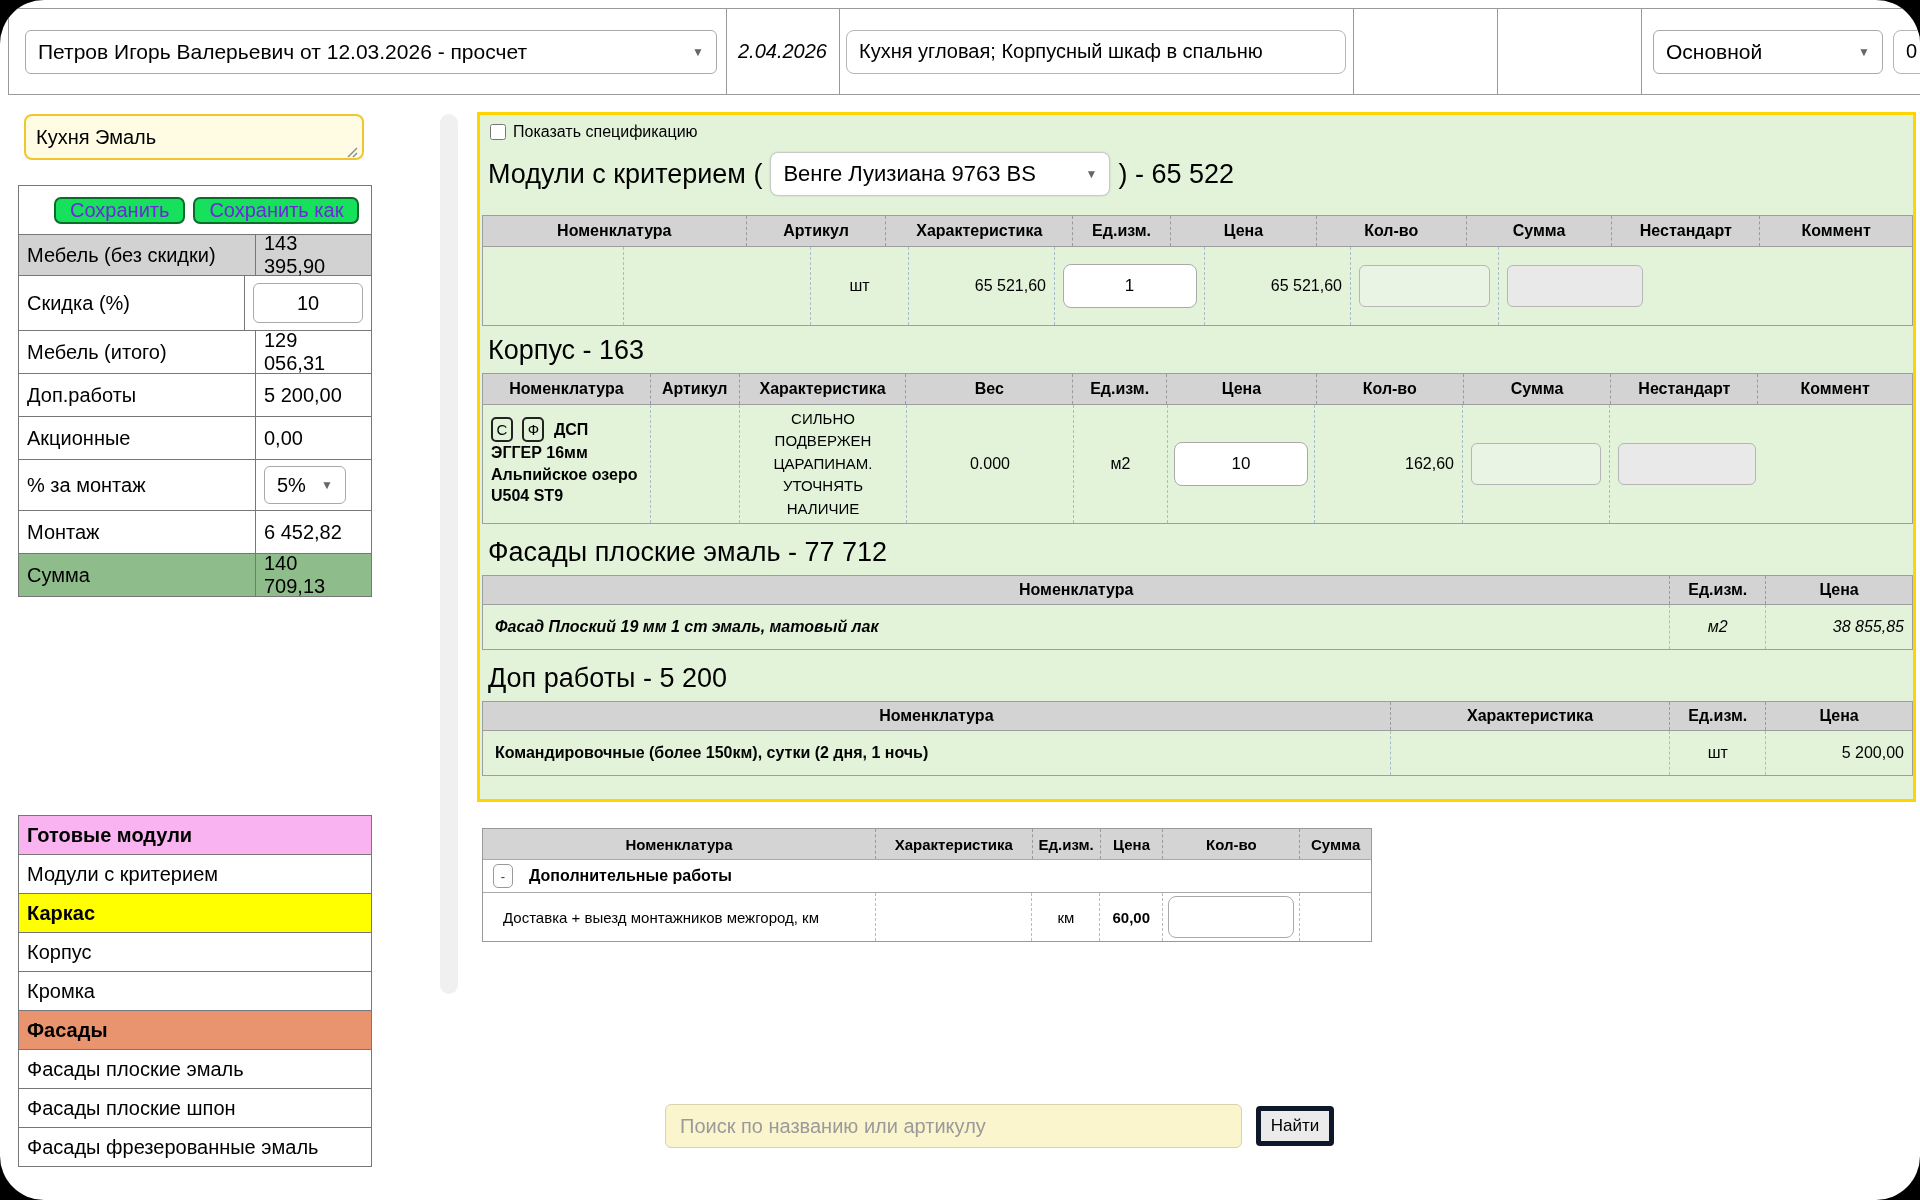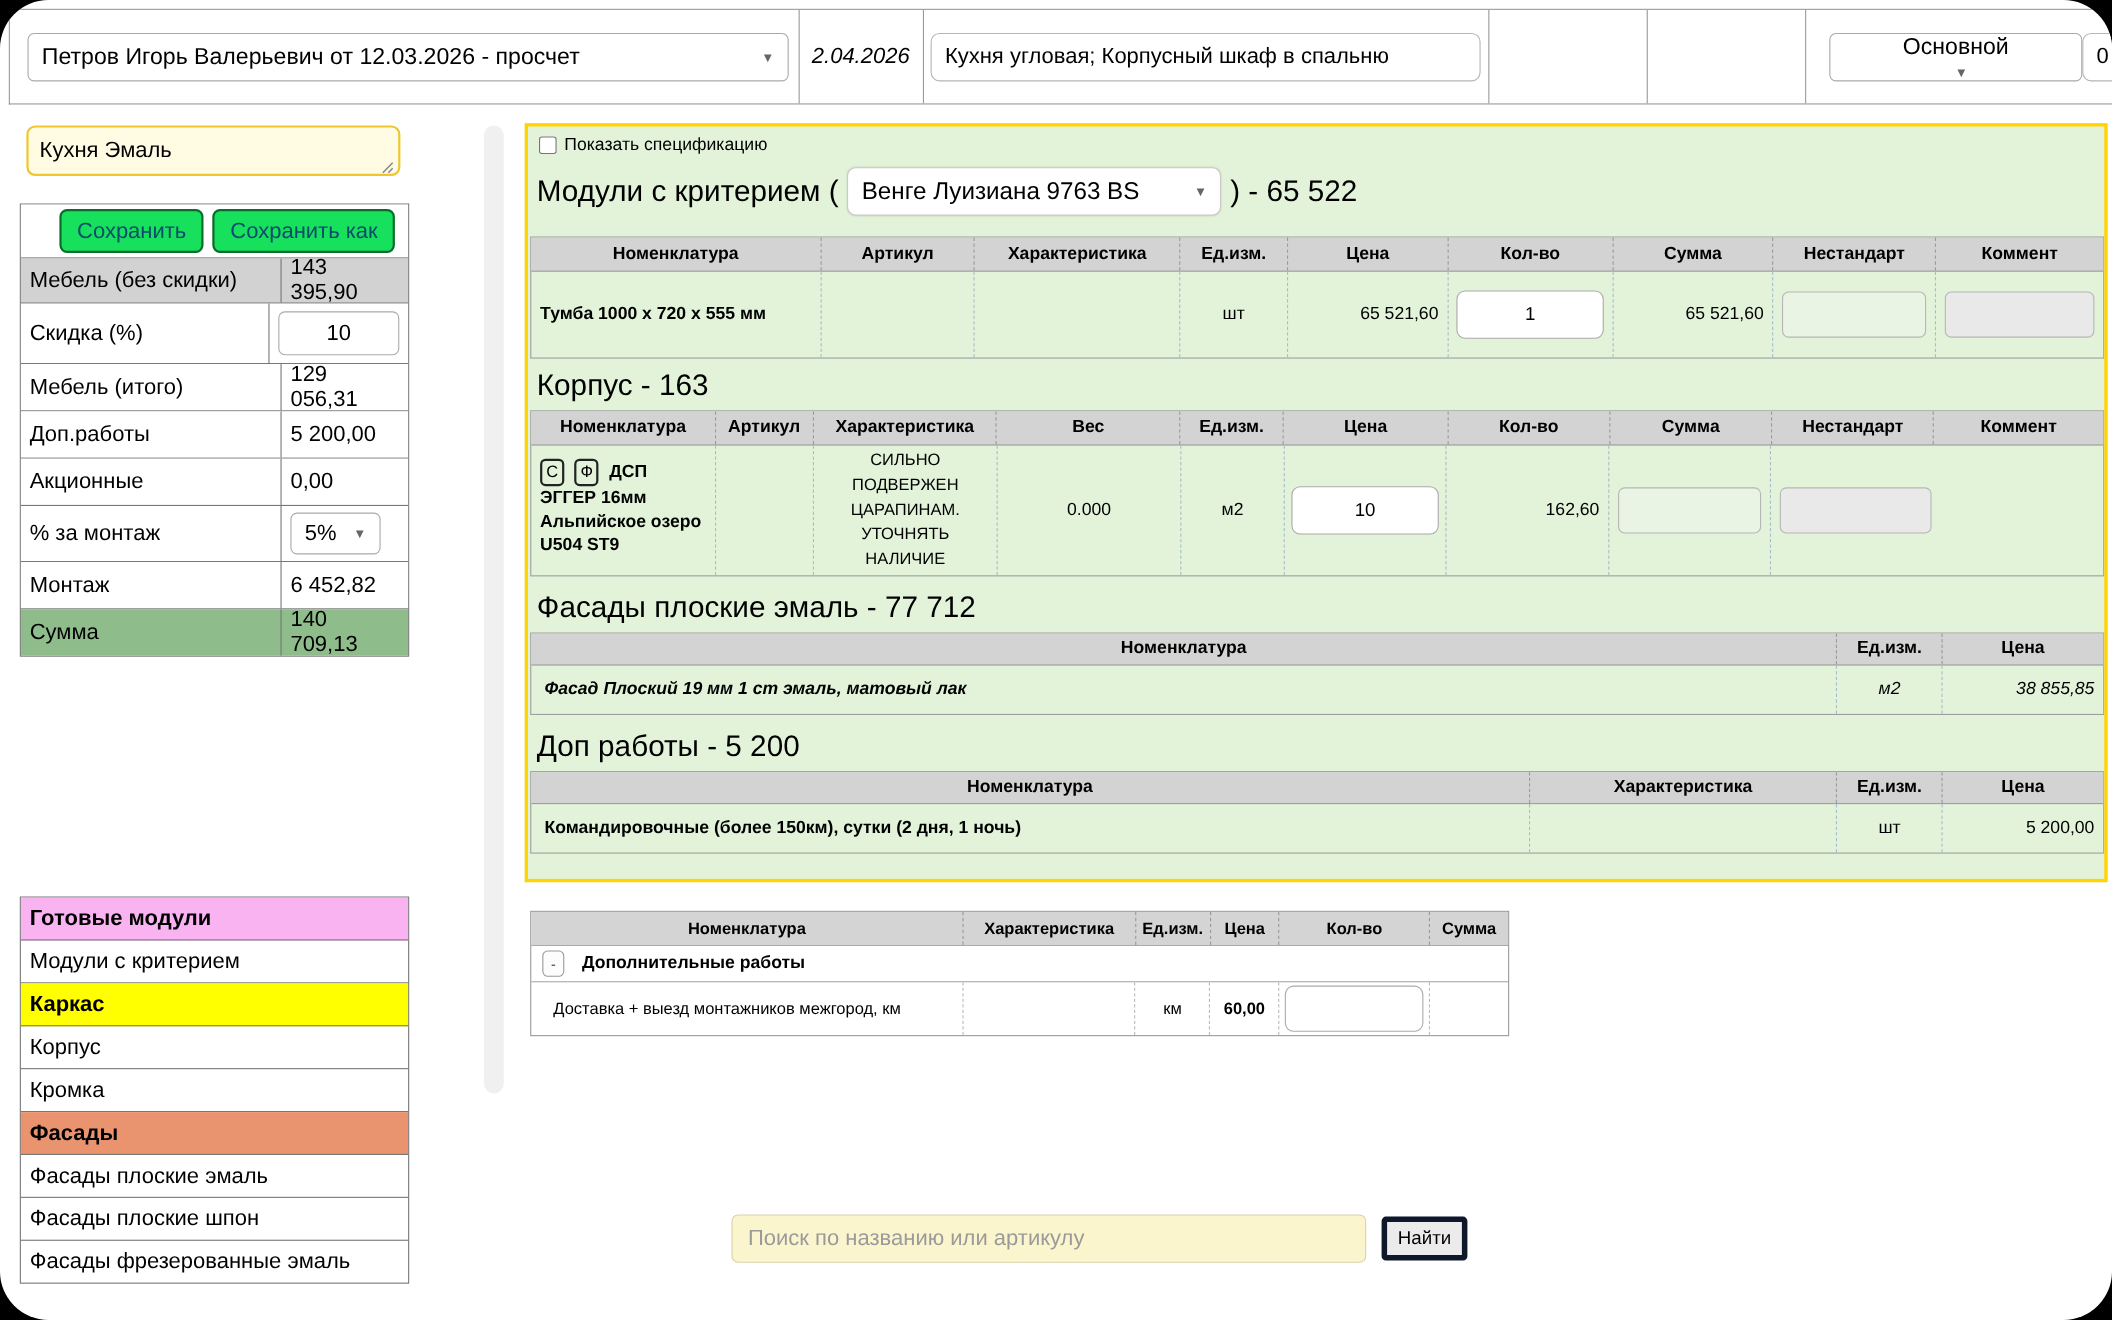--- a/index.html
+++ b/index.html
@@ -32,22 +32,22 @@
              border:1px solid #777; box-sizing:border-box; font-size:20px; }
   .srow { display:flex; border-bottom:1px solid #777; align-items:center; background:#fff; }
   .srow:last-child { border-bottom:none; }
   .slabel { width:237px; align-self:stretch; display:flex; align-items:center;
             padding:0 8px; border-right:1px solid #777; box-sizing:border-box; }
   .svalue { flex:1; display:flex; align-items:center; padding:0 8px; }
   .srow.gray  { background:#D2D2D2; }
   .srow.green { background:#8FBC8B; }
   .btnrow { display:flex; border-bottom:1px solid #777; align-items:center;
             height:48px; padding-left:35px; gap:8px; background:#fff; }
-  .gbtn { height:40px; background:#16E05C; border:2px solid #0b6b2a; border-radius:7px;
-          font-family:inherit; font-size:20px; color:#0c4a6e; padding:0 14px; }
+  .gbtn { height:27px; background:#16E05C; border:2px solid #0b6b2a; border-radius:7px;
+          font-family:inherit; font-size:20px; color:#6d28d9; padding:0 14px; }
   .disc-input { width:104px; height:36px; border:1px solid #aaa; border-radius:6px;
                 text-align:center; font-size:20px; font-family:inherit; }
   .pct-sel { width:82px; height:38px; font-size:20px; border-radius:6px; }
 
   .cats { position:absolute; left:18px; top:815px; width:354px;
           border:1px solid #777; box-sizing:border-box; font-size:20px; background:#fff; }
   .cat { height:38px; display:flex; align-items:center; padding:0 8px;
          border-bottom:1px solid #777; }
   .cat:last-child { border-bottom:none; }
   .cat.bold { font-weight:bold; }
@@ -123,21 +123,21 @@
     </div>
     <div class="tb-cell" style="left:717px; width:113px;font-style:italic;">
       <div class="tb-date">2.04.2026</div>
     </div>
     <div class="tb-cell" style="left:830px; width:514px;">
       <input class="tb-input" style="margin-left: 7px; width: 500px;" value="Кухня угловая; Корпусный шкаф в спальню">
     </div>
     <div class="tb-cell" style="left:1344px; width:144px;"></div>
     <div class="tb-cell" style="left:1488px; width:144px;"></div>
     <div class="tb-cell last" style="left:1632px; width:280px;">
-      <div class="sel" style="margin-left:22px; width:230px;flex-direction:column;">
+      <div class="sel" style="margin-left:12px; width:230px;">
         <span>Основной</span>
         <span class="arrow">▼</span>
       </div>
       <input class="tb-input" style="position: absolute; left: 252px; width: 80px;" value="0">
     </div>
   </div>
 
   <textarea class="project-name" style="">Кухня Эмаль</textarea>
   <svg class="resize-ic" viewBox="0 0 12 12">
     <path d="M2 11 L11 2 M7 11 L11 7" stroke="#888" stroke-width="1.4" fill="none"></path>
@@ -225,21 +225,20 @@
         <div class="cell" style="width:140px;">Артикул</div>
         <div class="cell" style="width:187px;">Характеристика</div>
         <div class="cell" style="width:98px;">Ед.изм.</div>
         <div class="cell" style="width:146px;">Цена</div>
         <div class="cell" style="width:150px;">Кол-во</div>
         <div class="cell" style="width:146px;">Сумма</div>
         <div class="cell" style="width:148px;">Нестандарт</div>
         <div class="cell left" style="width:153px; justify-content:center;">Коммент</div>
       </div>
       <div class="gt-row" style="height:78px;">
-        <div class="cell left bold" style="width:263px;">Тумба 1000 x 720 x 555 мм</div>
         <div class="cell" style="width:140px;"></div>
         <div class="cell" style="width:187px;"></div>
         <div class="cell" style="width:98px;">шт</div>
         <div class="cell right" style="width:146px;">65 521,60</div>
         <div class="cell" style="width:150px;">
           <input class="qty" value="1" style="">
         </div>
         <div class="cell right" style="width:146px;">65 521,60</div>
         <div class="cell" style="width:148px;">
           <input class="nonstd" style="">

